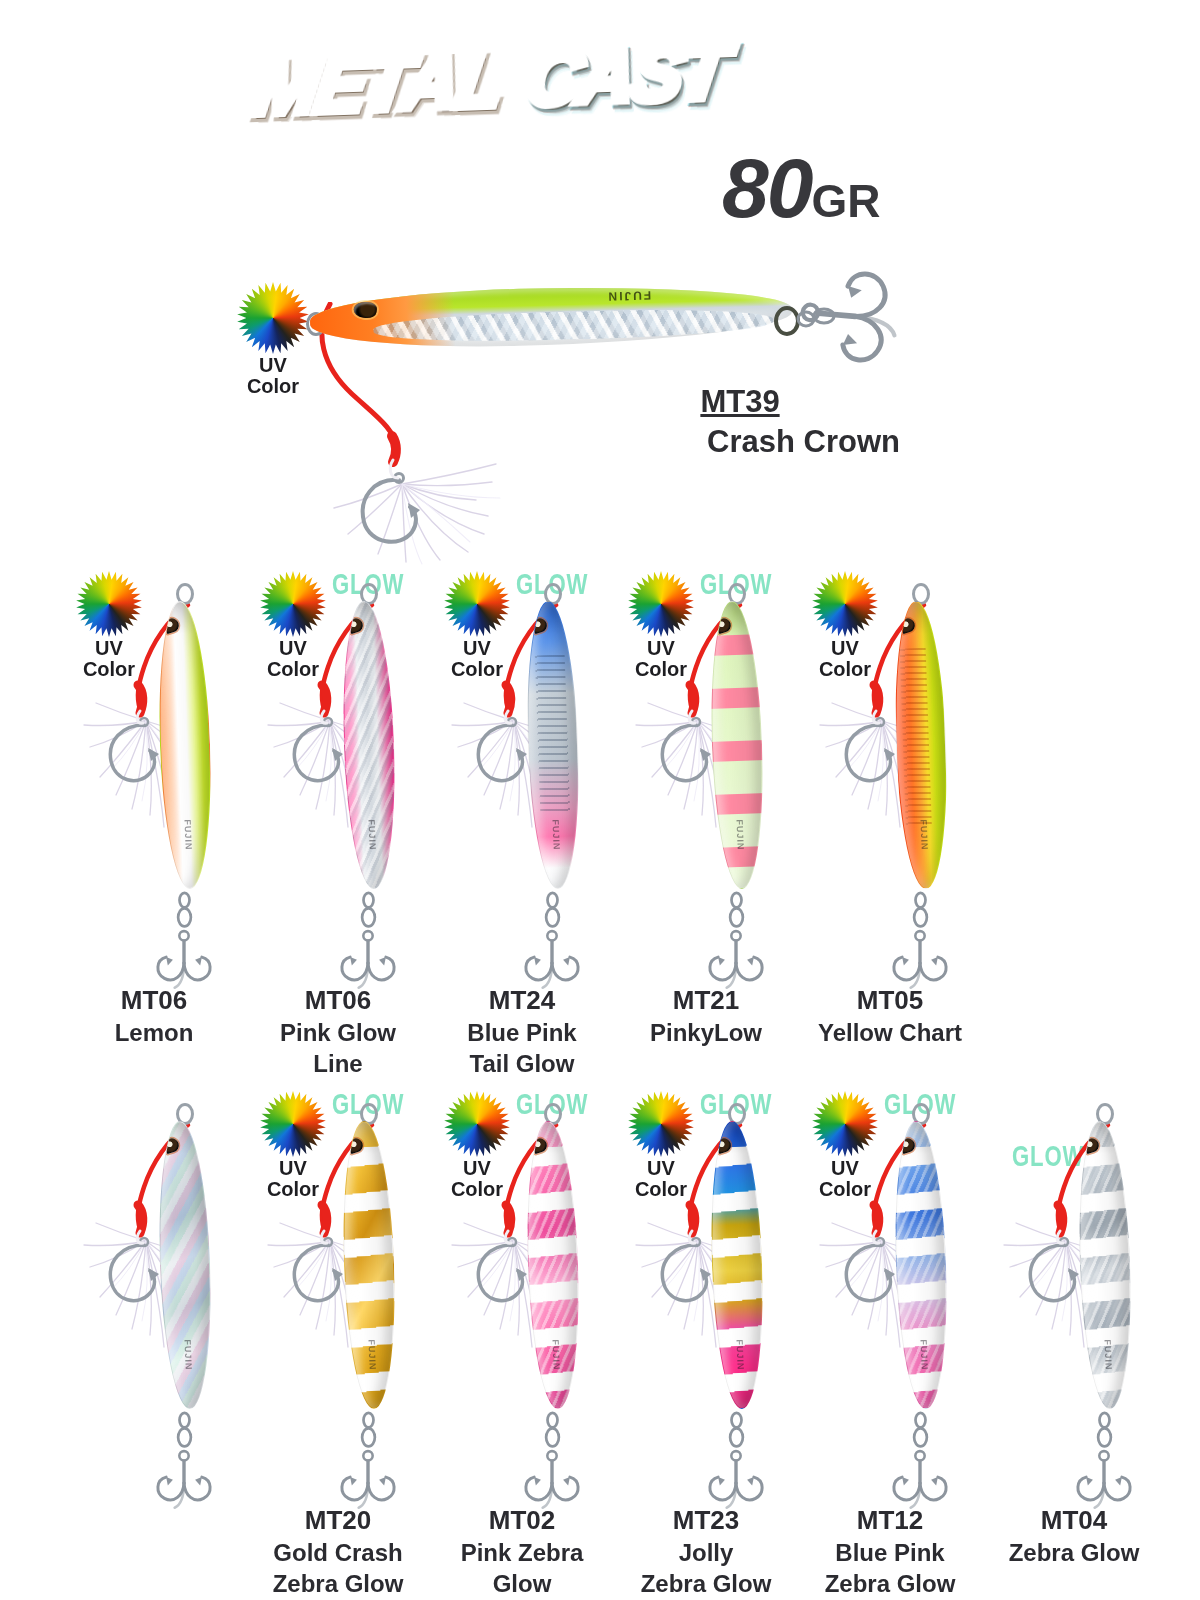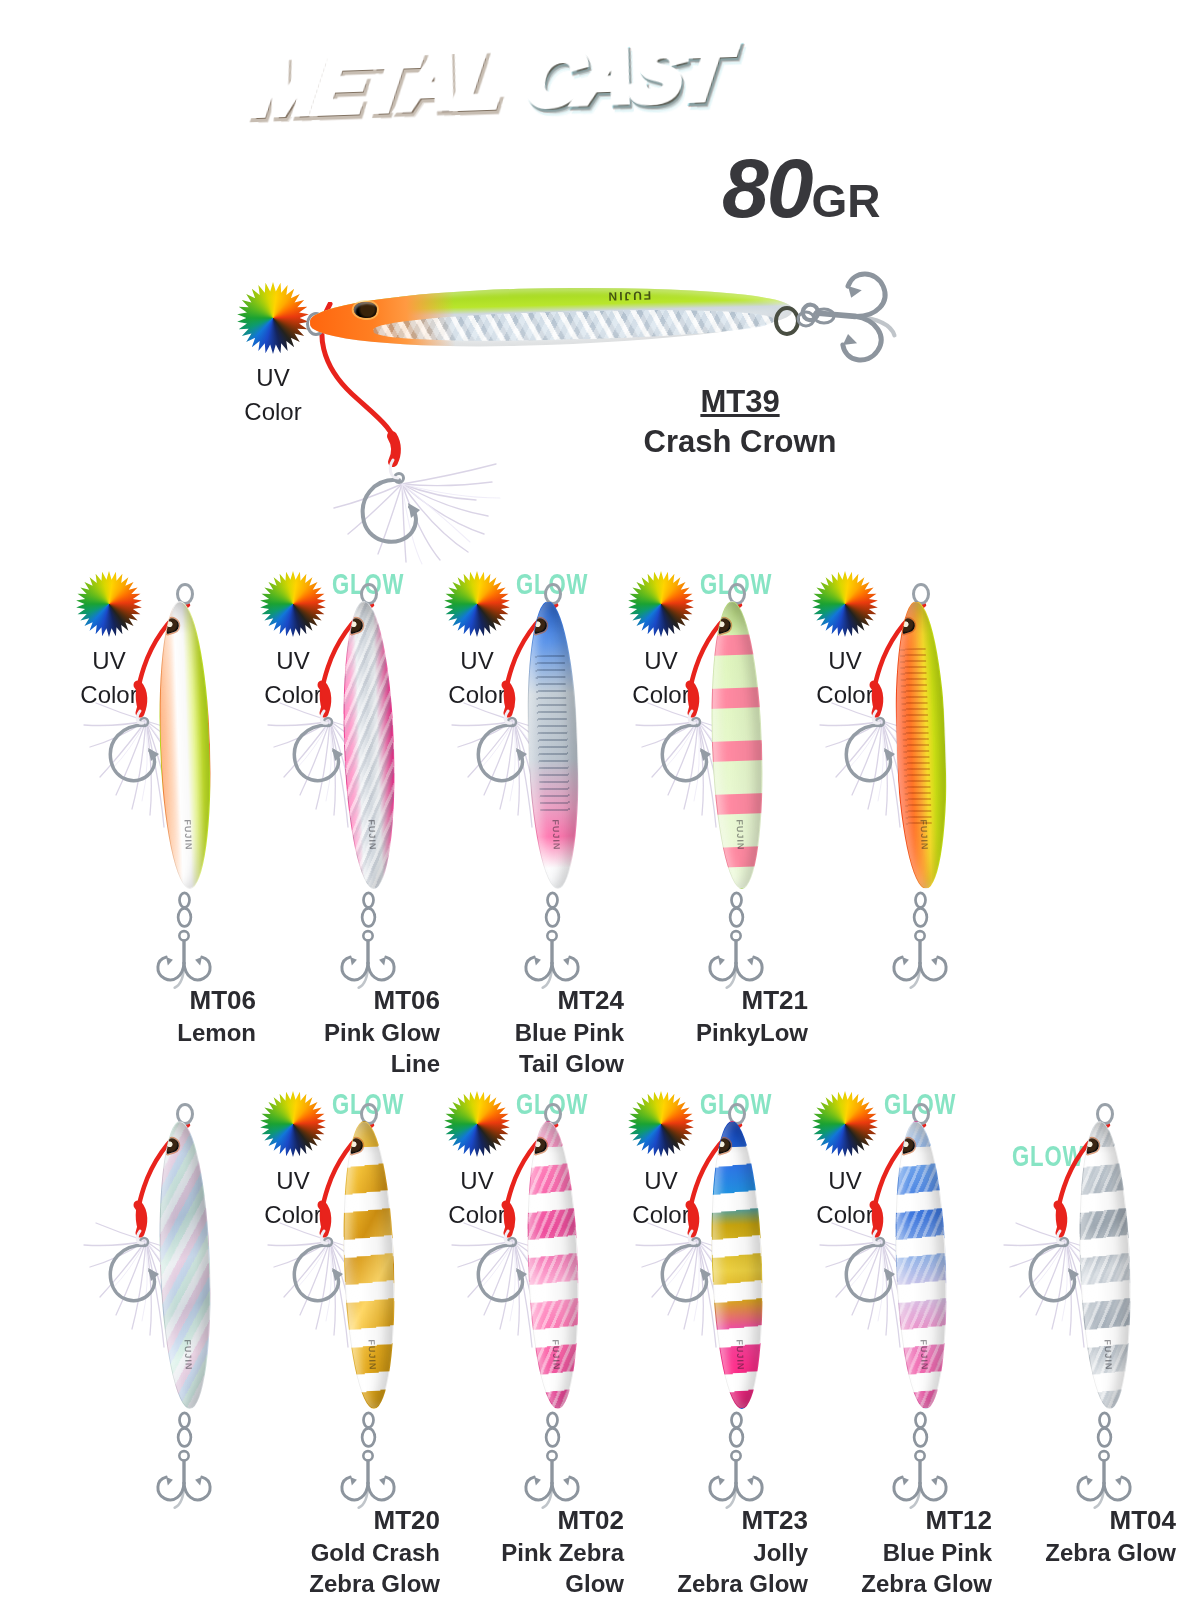--- a/index.html
+++ b/index.html
@@ -33,21 +33,21 @@
   
   .uv-badge{position:absolute;width:78px;text-align:center;}
   .wheel{
     width:66px;height:66px;margin:0 auto;
     background:
       radial-gradient(circle,rgba(255,255,255,0) 0 40%,rgba(0,0,0,.05) 75%),
       conic-gradient(from 8deg,#ffd400 0deg,#ffaa00 30deg,#ff7300 52deg,#ea3a0e 78deg,#a03408 100deg,
         #5a2e0c 118deg,#23221e 135deg,#14245c 158deg,#1a49c8 188deg,#1277d8 215deg,#0d9a70 240deg,
         #1aa233 262deg,#5ab81e 288deg,#9ccb0e 315deg,#d8d800 338deg,#ffd400 360deg);
   }
-  .uv-line{font-size:24px;line-height:20px;font-weight:normal;color:#1e1e22;margin-top:14px;}
+  .uv-line{font-size:20px;line-height:20px;font-weight:bold;color:#1e1e22;margin-top:1px;}
   .glow-label{
     position:absolute;font-size:27px;font-weight:bold;color:#87e4c4;letter-spacing:1px;
     transform:scaleX(.82) scaleY(1.12);transform-origin:left top;white-space:nowrap;
   }
 
   
   .hero{position:absolute;left:0;top:250px;width:1200px;height:305px;}
   .hero .uv-badge{left:234px;top:32px;}
   .hero .wheel{width:72px;height:72px;}
   .hero-lure{position:absolute;left:0;top:0;width:1200px;height:305px;}
@@ -77,21 +77,21 @@
     position:absolute;right:140px;top:3px;z-index:2;transform:rotate(180deg);
     font-size:12px;font-weight:bold;letter-spacing:2px;color:rgba(30,35,8,.75);
   }
   .hero-ring{position:absolute;left:306px;top:62px;width:14px;height:18px;border:3px solid #8d959e;border-radius:50%;}
   .hero-tailcap{position:absolute;left:774px;top:56px;width:18px;height:22px;border:4px solid #494e42;border-radius:50%;background:rgba(255,255,255,.25);}
   .hero-link{position:absolute;left:794px;top:54px;}
   .hero-treble{position:absolute;left:792px;top:14px;width:118px;height:104px;transform:rotate(-85deg);}
   .hero-assist{position:absolute;left:300px;top:52px;width:240px;height:270px;}
   .hero-caption{position:absolute;left:580px;top:132px;width:320px;text-align:center;color:#2e2e32;font-weight:bold;}
   .hero-caption .code{font-size:31px;line-height:40px;text-decoration:underline;}
-  .hero-caption .name{font-size:31px;line-height:40px;}
+  .hero-caption .name{font-size:31px;line-height:40px;text-align:right;}
 
   
   .grid{position:absolute;left:62px;width:1104px;display:grid;grid-template-columns:repeat(6,184px);}
   .row1{top:555px;height:520px;}
   .row2{top:1075px;height:525px;}
   .card{position:relative;height:100%;}
   .card .uv-badge{left:8px;top:16px;}
   .card .glow-label{left:86px;top:12px;}
   .glow-label.glow-solo{left:30px;top:64px;}
 
@@ -116,21 +116,21 @@
     box-shadow:0 0 0 1.5px rgba(200,90,30,.55);
   }
   .brand{
     position:absolute;bottom:48px;left:50%;z-index:2;
     transform:translateX(-50%) rotate(90deg);
     font-size:9px;font-weight:bold;letter-spacing:1px;color:rgba(25,25,30,.45);
   }
   .swivel-svg{position:absolute;left:28px;top:300px;width:21px;height:40px;}
   .treble-svg{position:absolute;left:2px;top:338px;width:72px;height:63px;}
 
-  .caption{position:absolute;left:-10px;right:-10px;top:430px;text-align:right;font-weight:bold;color:#2b2b30;}
+  .caption{position:absolute;left:-10px;right:-10px;top:430px;text-align:center;font-weight:bold;color:#2b2b30;}
   .caption .code{font-size:26px;line-height:30px;margin-bottom:2px;}
   .caption .name{font-size:24px;line-height:31px;}
 
   
   .p-lemon{background:linear-gradient(90deg,#ff8432 0%,#ffc49a 16%,#ffffff 36%,#ffffff 54%,#f2ff9c 70%,#d4f232 86%,#bfe81a 100%);}
   .p-pinkline{background:
     repeating-linear-gradient(115deg,rgba(255,255,255,.5) 0 3px,rgba(150,160,175,.25) 3px 6px,transparent 6px 10px),
     linear-gradient(90deg,#ff3f9a 0%,#ff8ac2 14%,#eceff2 30%,#d8dee4 50%,#eef1f4 68%,#ff86c0 86%,#ff3298 100%);}
   .p-bluepink{background:
     repeating-linear-gradient(180deg,rgba(25,45,75,.28) 0 2px,transparent 2px 7px),
@@ -430,20 +430,25 @@
         <div class="jig-eye"></div>
         <div class="brand">FUJIN</div>
       </div>
       <svg class="swivel-svg" viewBox="0 0 22 44">
           <use href="#sym-swivel"></use>
         </svg>
       <svg class="treble-svg" viewBox="0 0 84 74">
           <use href="#sym-treble"></use>
         </svg>
     </div>
+    <div class="caption">
+      <div class="code">MT05</div>
+      <div class="name">Yellow Chart</div>
+      <div class="name"></div>
+    </div>
   </article>
 
 </section>
 
 <section class="grid row2">
 
   <article class="card">
     <div class="lure-zone">
       <svg class="assist-svg" viewBox="0 0 150 250">
           <use href="#sym-assist"></use>

